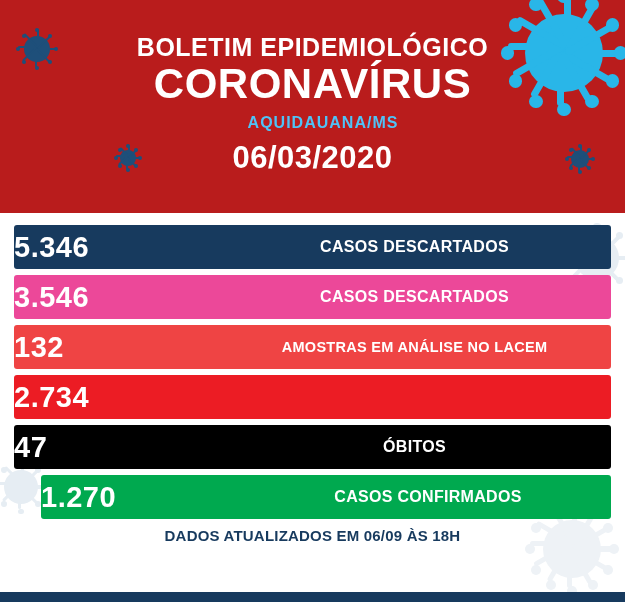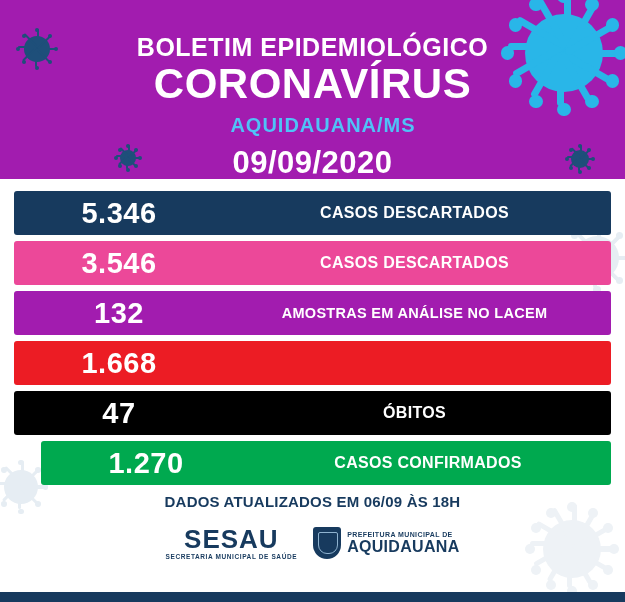--- a/index.html
+++ b/index.html
@@ -18,22 +18,22 @@
     width: 625px;
     height: 602px;
     background: #ffffff;
     overflow: hidden;
   }
 
   
   .header {
     position: relative;
     width: 625px;
-    height: 179px;
-    background: #a21caf;
+    height: 213px;
+    background: #b91c1c;
     overflow: hidden;
   }
   .header-inner {
     position: relative;
     z-index: 5;
     padding-top: 34px;
     text-align: center;
   }
   .title-1 {
     color: #ffffff;
@@ -45,21 +45,21 @@
   .title-2 {
     color: #ffffff;
     font-size: 42px;
     font-weight: bold;
     letter-spacing: 0.5px;
     line-height: 1.05;
     margin-top: 2px;
   }
   .title-3 {
     color: #4fc3f7;
-    font-size: 20px;
+    font-size: 16px;
     font-weight: bold;
     letter-spacing: 1px;
     margin-top: 8px;
     margin-left: 21px;
   }
   .title-4 {
     color: #ffffff;
     font-size: 31px;
     font-weight: bold;
     letter-spacing: 0.5px;
@@ -154,21 +154,21 @@
   .stat-row {
     display: flex;
     align-items: center;
     height: 44px;
     margin-bottom: 6px;
     border-radius: 3px;
     overflow: hidden;
   }
   .stat-value {
     width: 210px;
-    text-align: center;
+    text-align: left;
     color: #ffffff;
     font-size: 29px;
     font-weight: bold;
     letter-spacing: 0.5px;
   }
   .stat-label {
     flex: 1;
     text-align: center;
     color: #ffffff;
     font-size: 16px;
@@ -353,21 +353,21 @@
         <div class="spike" style="width: 13px; height: 2px; margin-top: -1px; transform: rotate(270deg);"></div>
         <div class="knob" style="width: 4px; height: 4px; left: 7px; top: -6px;"></div>
         <div class="spike" style="width: 13px; height: 2px; margin-top: -1px; transform: rotate(315deg);"></div>
         <div class="knob" style="width: 4px; height: 4px; left: 16.1924px; top: -2.19239px;"></div>
       </div>
 
     <div class="header-inner">
       <div class="title-1">BOLETIM EPIDEMIOLÓGICO</div>
       <div class="title-2">CORONAVÍRUS</div>
       <div class="title-3">AQUIDAUANA/MS</div>
-      <div class="title-4">09/09/2020</div>
+      <div class="title-4">06/03/2020</div>
     </div>
   </div>
 
   <div class="virus" id="virus-body-right">
     <div class="core"></div>
   <div class="spike" style="width: 31.68px; height: 3.96px; margin-top: -1.98px; transform: rotate(0deg);"></div>
       <div class="knob" style="width: 7.48px; height: 7.48px; left: 49.94px; top: 18.26px;"></div>
       <div class="spike" style="width: 31.68px; height: 3.96px; margin-top: -1.98px; transform: rotate(45deg);"></div>
       <div class="knob" style="width: 7.48px; height: 7.48px; left: 40.6611px; top: 40.6611px;"></div>
       <div class="spike" style="width: 31.68px; height: 3.96px; margin-top: -1.98px; transform: rotate(90deg);"></div>
@@ -434,51 +434,38 @@
     <div class="stat-row" id="row-0" style="background: rgb(23, 58, 94);">
       <div class="stat-value">5.346</div>
       <div class="stat-label">CASOS DESCARTADOS</div>
     </div>
 
     <div class="stat-row" id="row-1" style="background: #ec4899;">
       <div class="stat-value">3.546</div>
       <div class="stat-label">CASOS DESCARTADOS</div>
     </div>
 
-    <div class="stat-row" id="row-2" style="background: #a21caf;">
+    <div class="stat-row" id="row-2" style="background: #ef4444;">
       <div class="stat-value">132</div>
       <div class="stat-label small">AMOSTRAS EM ANÁLISE NO LACEM</div>
     </div>
 
     <div class="stat-row" id="row-3" style="background: rgb(236, 28, 36);">
-      <div class="stat-value">1.668</div>
+      <div class="stat-value">2.734</div>
     </div>
 
     <div class="stat-row" id="row-4" style="background: rgb(0, 0, 0);">
       <div class="stat-value">47</div>
       <div class="stat-label">ÓBITOS</div>
     </div>
 
     <div class="stat-row" id="row-5" style="background: rgb(0, 169, 79); margin-left: 27px;">
       <div class="stat-value">1.270</div>
       <div class="stat-label">CASOS CONFIRMADOS</div>
     </div>
 
   </div>
 
   <div class="updated">DADOS ATUALIZADOS EM 06/09 ÀS 18H</div>
 
-  <div class="logos">
-    <div class="logo-sesau">
-      <div class="main">SESAU</div>
-      <div class="sub">SECRETARIA MUNICIPAL DE SAÚDE</div>
-    </div>
-    <div class="logo-pref">
-      <div class="crest"></div>
-      <div class="txt">
-        <div class="top">PREFEITURA MUNICIPAL DE</div>
-        <div class="bottom">AQUIDAUANA</div>
-      </div>
-    </div>
-  </div>
 
   <div class="bottom-bar"></div>
 </div>
 
 </body></html>

